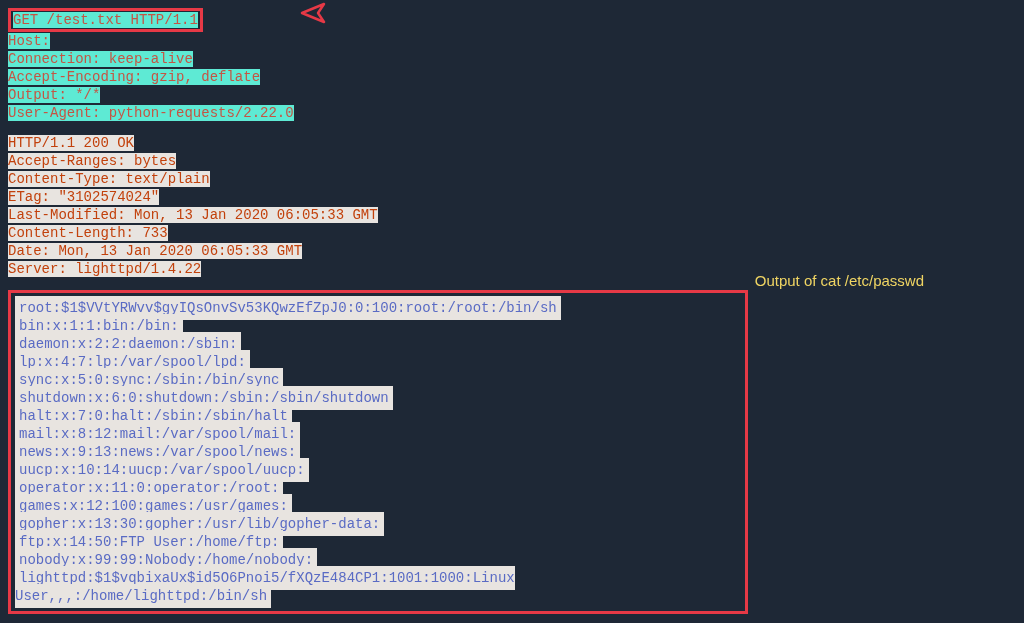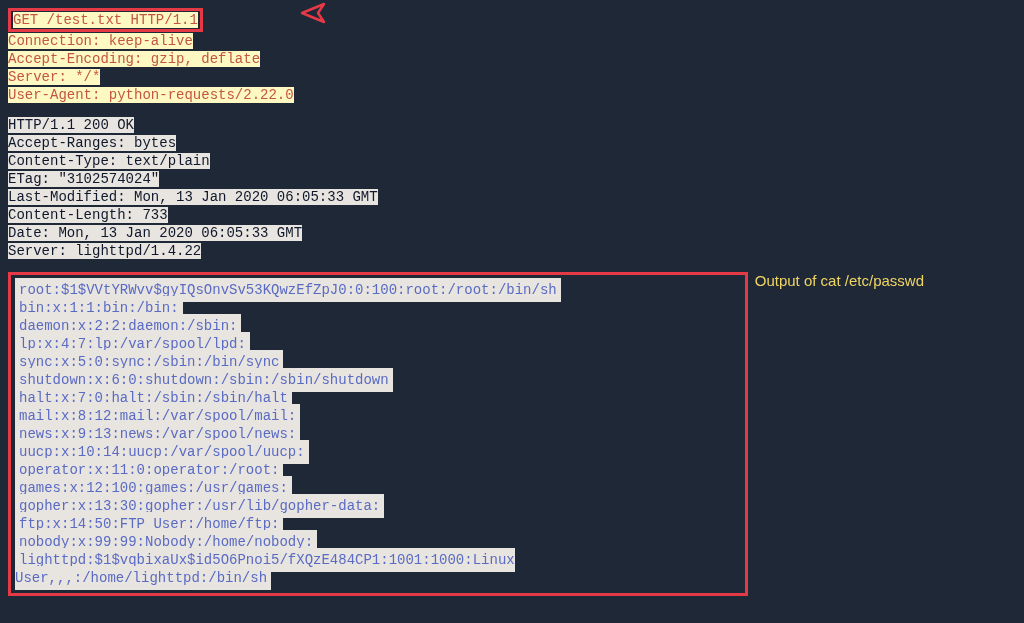--- a/index.html
+++ b/index.html
@@ -18,32 +18,32 @@
       position: relative;
     }
     .request-section {
       margin-bottom: 12px;
     }
     .response-section {
       margin-bottom: 12px;
     }
     .request-line {
       color: #c45544;
-      background-color: #fef9c3;
+      background-color: #5eead4;
       display: inline;
       padding: 0;
     }
     .first-line-highlight {
       border: 3px solid #e63946;
       display: inline-block;
       padding: 0 2px;
       line-height: 18px;
     }
     .response-line {
-      color: #0f172a;
+      color: #c2410c;
       background-color: #e8e4e0;
       display: inline;
       padding: 0;
     }
     .body-section {
       border: 3px solid #e63946;
       padding: 6px 4px;
       width: 740px;
     }
     .body-line {
@@ -77,23 +77,24 @@
 <body>
 
 <div class="arrow">
   <svg viewBox="0 0 28 22">
     <path d="M 26 2 L 4 11 L 26 20 L 20 11 Z" fill="none" stroke="#e63946" stroke-width="2.5" stroke-linejoin="round"></path>
   </svg>
 </div>
 
 <div class="request-section">
   <div class="line-wrap"><span class="first-line-highlight"><span class="request-line">GET /test.txt HTTP/1.1</span></span></div>
+  <div class="line-wrap"><span class="request-line">Host:</span></div>
   <div class="line-wrap"><span class="request-line">Connection: keep-alive</span></div>
   <div class="line-wrap"><span class="request-line">Accept-Encoding: gzip, deflate</span></div>
-  <div class="line-wrap"><span class="request-line">Server: */*</span></div>
+  <div class="line-wrap"><span class="request-line">Output: */*</span></div>
   <div class="line-wrap"><span class="request-line">User-Agent: python-requests/2.22.0</span></div>
 </div>
 
 <div class="response-section">
   <div class="line-wrap"><span class="response-line">HTTP/1.1 200 OK</span></div>
   <div class="line-wrap"><span class="response-line">Accept-Ranges: bytes</span></div>
   <div class="line-wrap"><span class="response-line">Content-Type: text/plain</span></div>
   <div class="line-wrap"><span class="response-line">ETag: "3102574024"</span></div>
   <div class="line-wrap"><span class="response-line">Last-Modified: Mon, 13 Jan 2020 06:05:33 GMT</span></div>
   <div class="line-wrap"><span class="response-line">Content-Length: 733</span></div>

